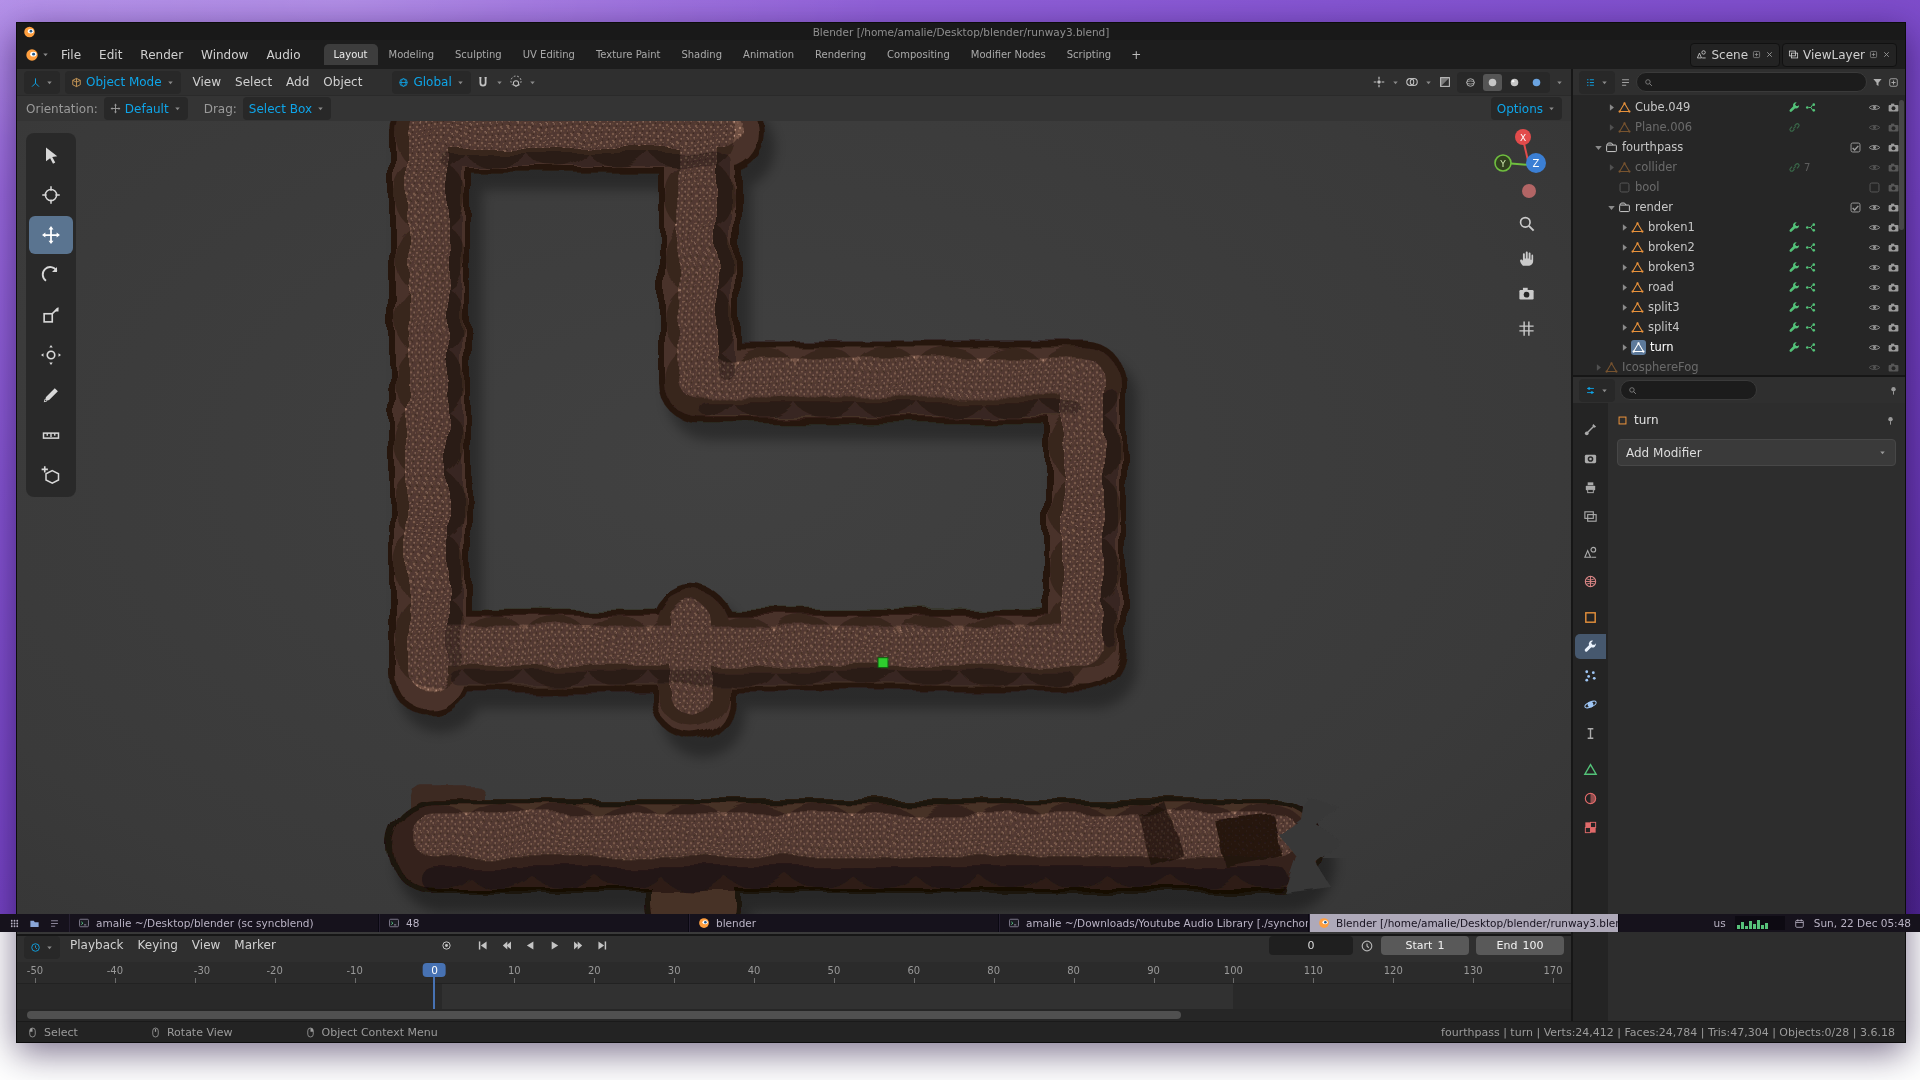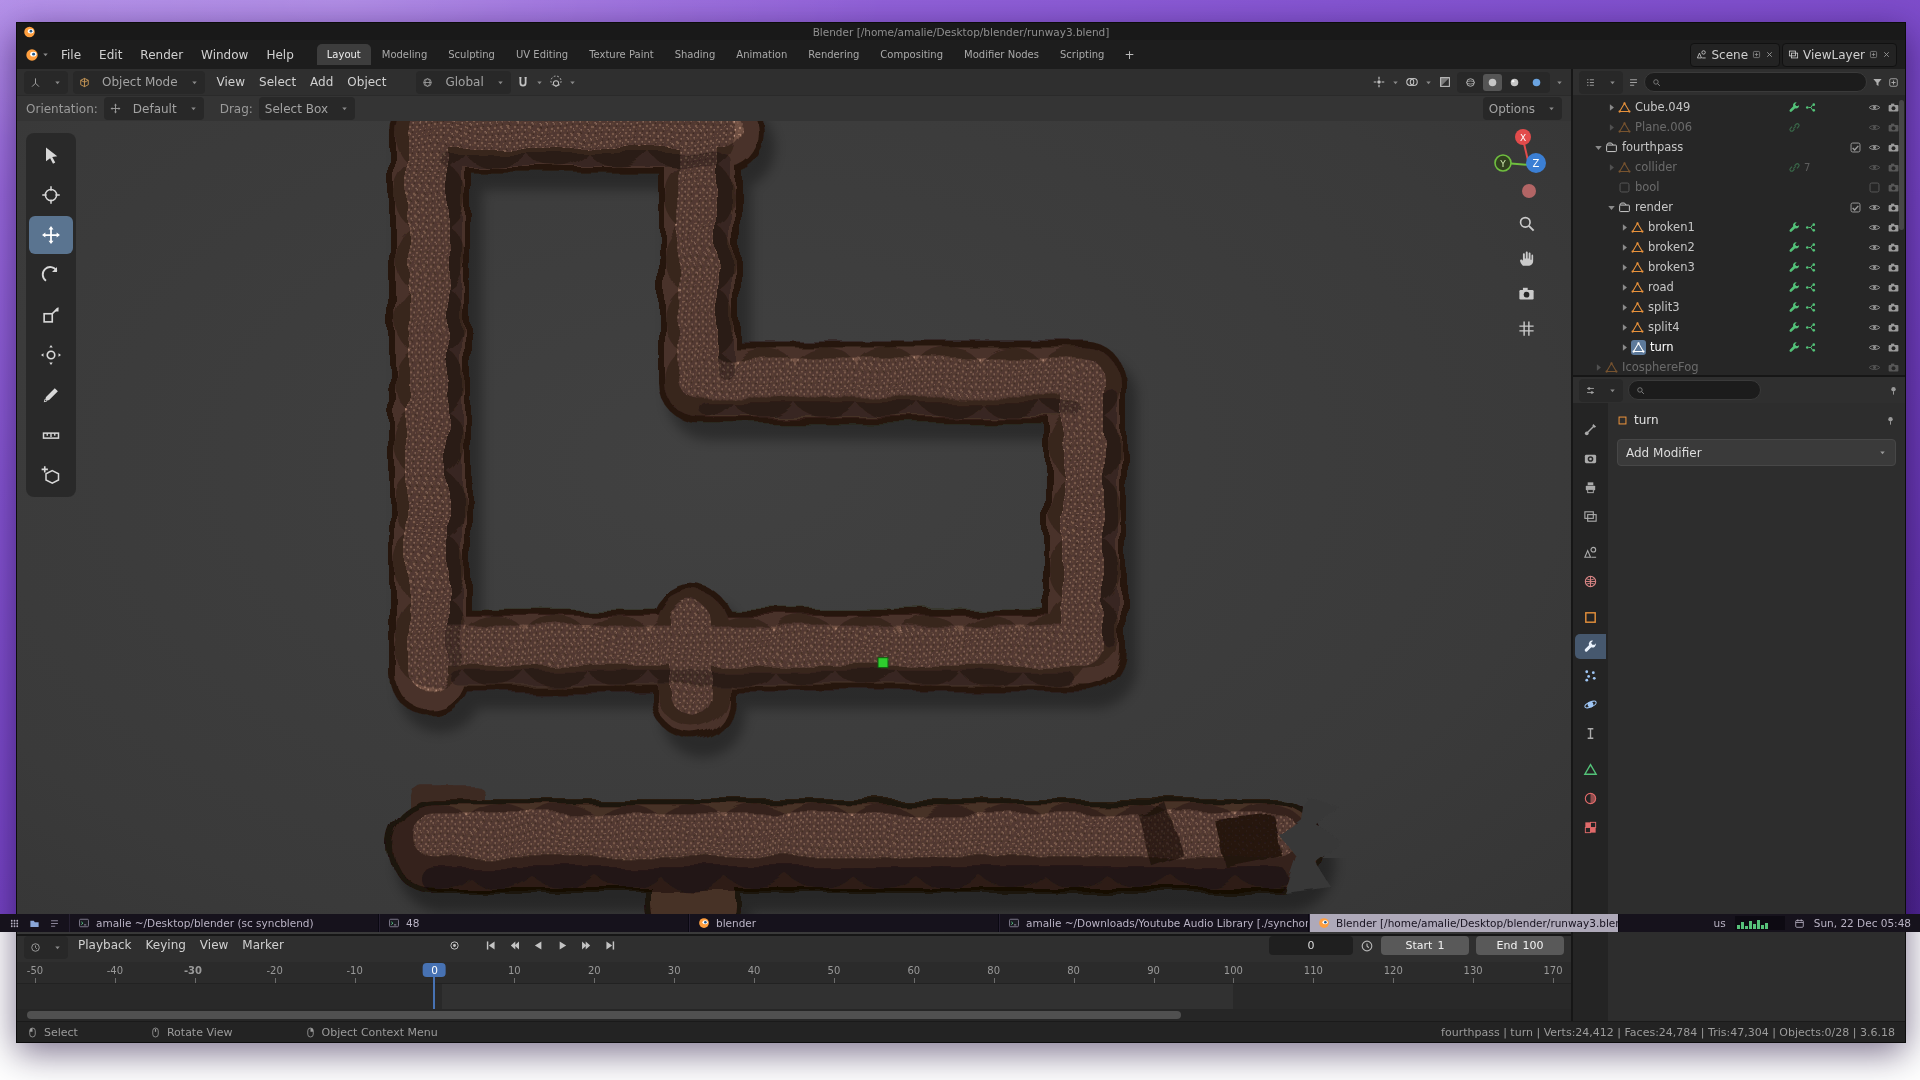--- a/index.html
+++ b/index.html
@@ -29,21 +29,21 @@
   .tb-spacer{flex:1;}
   .widget{display:flex;align-items:center;gap:4px;background:#232323;border:1px solid #111;border-radius:4px;padding:1px 5px;height:20px;color:#cfcfcf;white-space:nowrap;}
   
   .content{flex:1;display:flex;gap:2px;background:#161616;min-height:0;}
   .leftcol{flex:1;display:flex;flex-direction:column;gap:2px;min-width:0;}
   .rightcol{width:332px;display:flex;flex-direction:column;gap:2px;flex:0 0 auto;}
   
   .viewport{flex:1;display:flex;flex-direction:column;background:#3b3b3b;min-height:0;}
   .vp-header{height:26px;background:#2f2f2f;display:flex;align-items:center;gap:5px;padding:0 7px;flex:0 0 auto;}
   .vp-settings{height:25px;background:#343434;border-top:1px solid #2a2a2a;display:flex;align-items:center;gap:6px;padding:0 9px;flex:0 0 auto;}
-  .dd{display:flex;align-items:center;gap:12px;background:#282828;border-radius:4px;padding:2px 6px;height:19px;color:#a3a3a3;white-space:nowrap;}
+  .dd{display:flex;align-items:center;gap:4px;background:#282828;border-radius:4px;padding:2px 6px;height:19px;color:#0ea5e9;white-space:nowrap;}
   .hmenu{padding:2px 7px;color:#d0d0d0;white-space:nowrap;}
   .lbl{color:#9a9a9a;white-space:nowrap;}
   .spheres{display:flex;gap:3px;background:#282828;border-radius:4px;padding:2px 4px;align-items:center;}
   .sphere-btn{width:19px;height:17px;display:flex;align-items:center;justify-content:center;border-radius:3px;color:#c6c6c6;}
   .sphere-btn.active{background:#555;}
   .vp-canvas{flex:1;position:relative;overflow:hidden;
     background:radial-gradient(1300px 760px at 45% 42%, #414141, #3a3a3a 65%, #333 100%);}
   .scene-svg{position:absolute;inset:0;width:100%;height:100%;}
   .tools{position:absolute;left:9px;top:12px;width:44px;background:rgba(40,40,40,.92);border-radius:8px;padding:3px;display:flex;flex-direction:column;gap:2px;}
   .tool-btn{height:38px;border-radius:6px;display:flex;align-items:center;justify-content:center;color:#d8d8d8;}
@@ -144,21 +144,21 @@
       <span class="icon xs" style="color:#8a8a8a">
           <svg viewBox="0 0 16 16">
             <path fill="currentColor" d="M4 6h8l-4 5z"></path>
           </svg>
         </span>
       <nav id="topbar-menus" style="display:flex">
           <div class="menu-item">File</div>
           <div class="menu-item">Edit</div>
           <div class="menu-item">Render</div>
           <div class="menu-item">Window</div>
-          <div class="menu-item">Help</div>
+          <div class="menu-item">Audio</div>
         </nav>
       <div class="ws-tabs" id="workspaces">
           <div class="ws-tab active">Layout</div>
           <div class="ws-tab">Modeling</div>
           <div class="ws-tab">Sculpting</div>
           <div class="ws-tab">UV Editing</div>
           <div class="ws-tab">Texture Paint</div>
           <div class="ws-tab">Shading</div>
           <div class="ws-tab">Animation</div>
           <div class="ws-tab">Rendering</div>
@@ -611,21 +611,21 @@
                 <span>100</span>
               </span>
             </div>
           </div>
           <div class="tl-track" id="tl-track">
             <div class="tl-ruler" id="tl-ruler">
                 <span class="tick-label" style="left: 18px;">-50</span>
                 <span class="tick-mark" style="left: 18px;"></span>
                 <span class="tick-label" style="left: 97.8947px;">-40</span>
                 <span class="tick-mark" style="left: 97.8947px;"></span>
-                <span class="tick-label" style="left: 176px; font-weight: bold;">-30</span>
+                <span class="tick-label" style="left: 185px;">-30</span>
                 <span class="tick-mark" style="left: 177.789px;"></span>
                 <span class="tick-label" style="left: 257.684px;">-20</span>
                 <span class="tick-mark" style="left: 257.684px;"></span>
                 <span class="tick-label" style="left: 337.579px;">-10</span>
                 <span class="tick-mark" style="left: 337.579px;"></span>
                 <span class="tick-label" style="left: 417.474px;">0</span>
                 <span class="tick-mark" style="left: 417.474px;"></span>
                 <span class="tick-label" style="left: 497.368px;">10</span>
                 <span class="tick-mark" style="left: 497.368px;"></span>
                 <span class="tick-label" style="left: 577.263px;">20</span>

